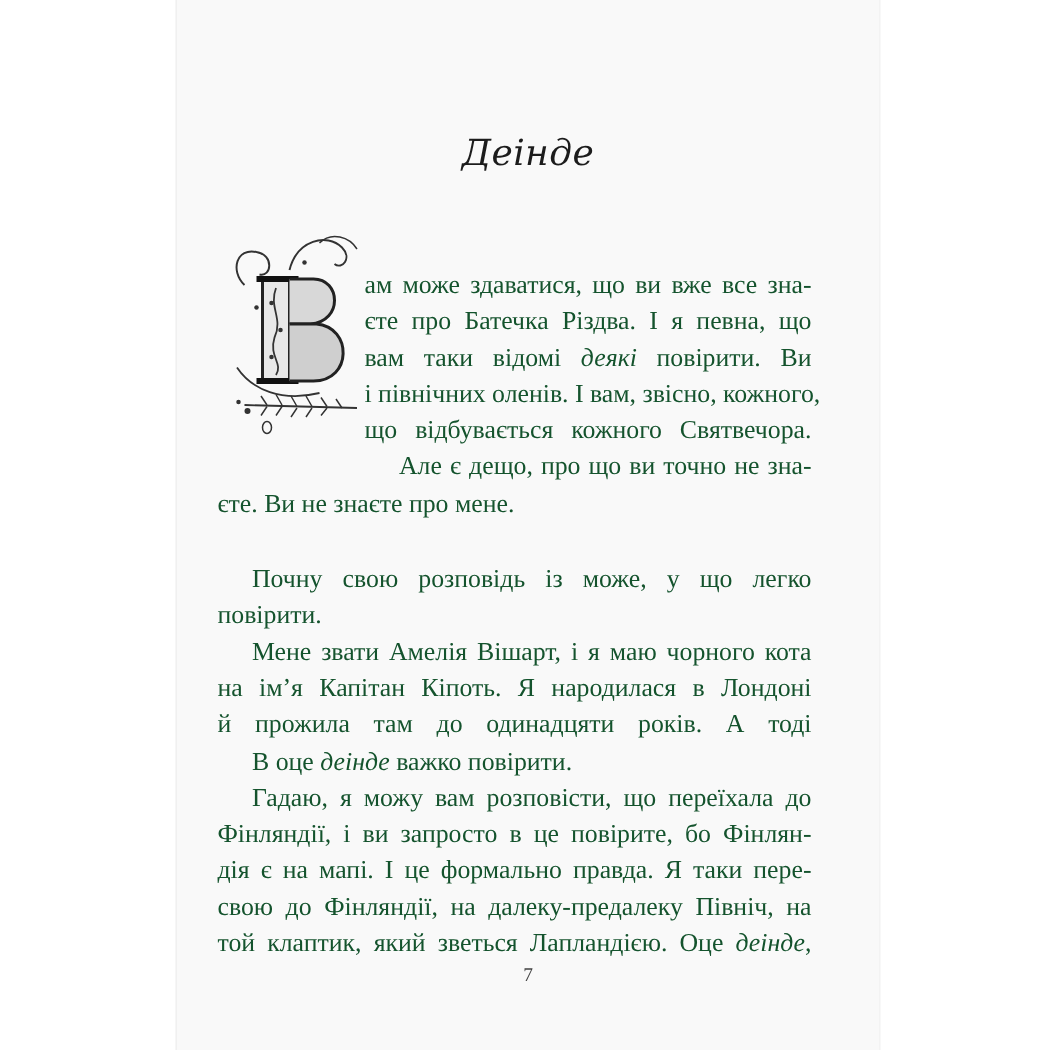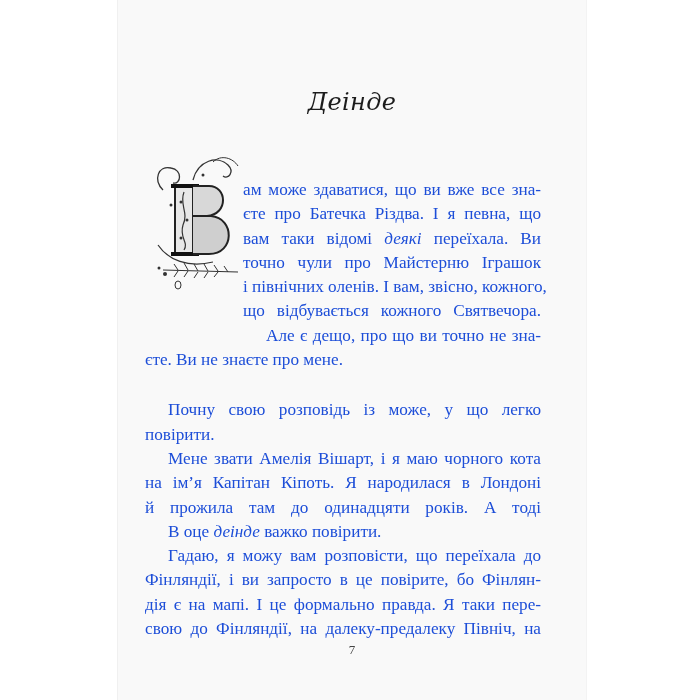--- a/index.html
+++ b/index.html
@@ -11,21 +11,21 @@
       position:absolute; left:117px; top:0; width:468px; height:700px;
       background:#f9f9f9; border-left:1px solid #f0f0f0; border-right:1px solid #f3f3f3;
     }
     .title {
       position:absolute; left:0; right:0; top:88px; text-align:center;
       font-family:"DejaVu Serif", serif; font-style:italic; font-size:24px; color:#1c1c1c;
       letter-spacing:0.3px;
     }
     .body-text {
       position:absolute; left:27px; width:396px; top:178px;
-      font-family:"Liberation Serif", serif; font-size:17.2px; line-height:24.3px; color:#1d4ed8;
+      font-family:"Liberation Serif", serif; font-size:17.2px; line-height:24.3px; color:#14532d;
     }
     .line { white-space:nowrap; height:24.3px; }
     .just { text-align:justify; text-align-last:justify; }
     .indent { padding-left:23px; }
     .dropwrap-line { padding-left:98px; }
     .gap { height:26px; }
     em { font-style:italic; }
     .dropcap {
       position:absolute; left:25px; top:150px; width:110px; height:140px;
     }
@@ -63,38 +63,38 @@
       <path d="M41 42 C36 55, 46 62, 40 75 C36 88, 46 92, 41 100" fill="none" stroke="#333" stroke-width="1.2"></path>
       <circle cx="38" cy="52" r="1.5" fill="#333"></circle>
         <circle cx="44" cy="70" r="1.5" fill="#333"></circle>
         <circle cx="38" cy="88" r="1.5" fill="#333"></circle>
     </svg>
   </div>
 
   <div class="body-text">
     <div class="line just dropwrap-line">ам може здаватися, що ви вже все зна-</div>
     <div class="line just dropwrap-line">єте про Батечка Різдва. І я певна, що</div>
-    <div class="line just dropwrap-line"><span>вам таки відомі </span><em>деякі</em><span> переїхала. Ви</span></div>
-    <div class="line just dropwrap-line">точно чули про Майстерню Іграшок</div>
+    <div class="line just dropwrap-line"><span>вам таки відомі </span><em>деякі</em><span> повірити. Ви</span></div>
     <div class="line just dropwrap-line">і північних оленів. І вам, звісно, кожного,</div>
     <div class="line just dropwrap-line">що відбувається кожного Святвечора.</div>
     <div class="line just dropwrap-line" style="padding-left:121px">Але є дещо, про що ви точно не зна-</div>
     <div class="line">єте. Ви не знаєте про мене.</div>
 
     <div class="gap"></div>
 
     <div class="line just indent">Почну свою розповідь із може, у що легко</div>
     <div class="line">повірити.</div>
 
     <div class="line just indent">Мене звати Амелія Вішарт, і я маю чорного кота</div>
     <div class="line just">на ім’я Капітан Кіпоть. Я народилася в Лондоні</div>
     <div class="line just">й прожила там до одинадцяти років. А тоді</div>
 
     <div class="line indent"><span>В оце </span><em>деінде</em><span> важко повірити.</span></div>
 
     <div class="line just indent">Гадаю, я можу вам розповісти, що переїхала до</div>
     <div class="line just">Фінляндії, і ви запросто в це повірите, бо Фінлян-</div>
     <div class="line just">дія є на мапі. І це формально правда. Я таки пере-</div>
     <div class="line just">свою до Фінляндії, на далеку-предалеку Північ, на</div>
+    <div class="line just"><span>той клаптик, який зветься Лапландією. Оце </span><em>деінде</em><span>,</span></div>
   </div>
 
   <div class="pagenum">7</div>
 </div>
 
 </body></html>

